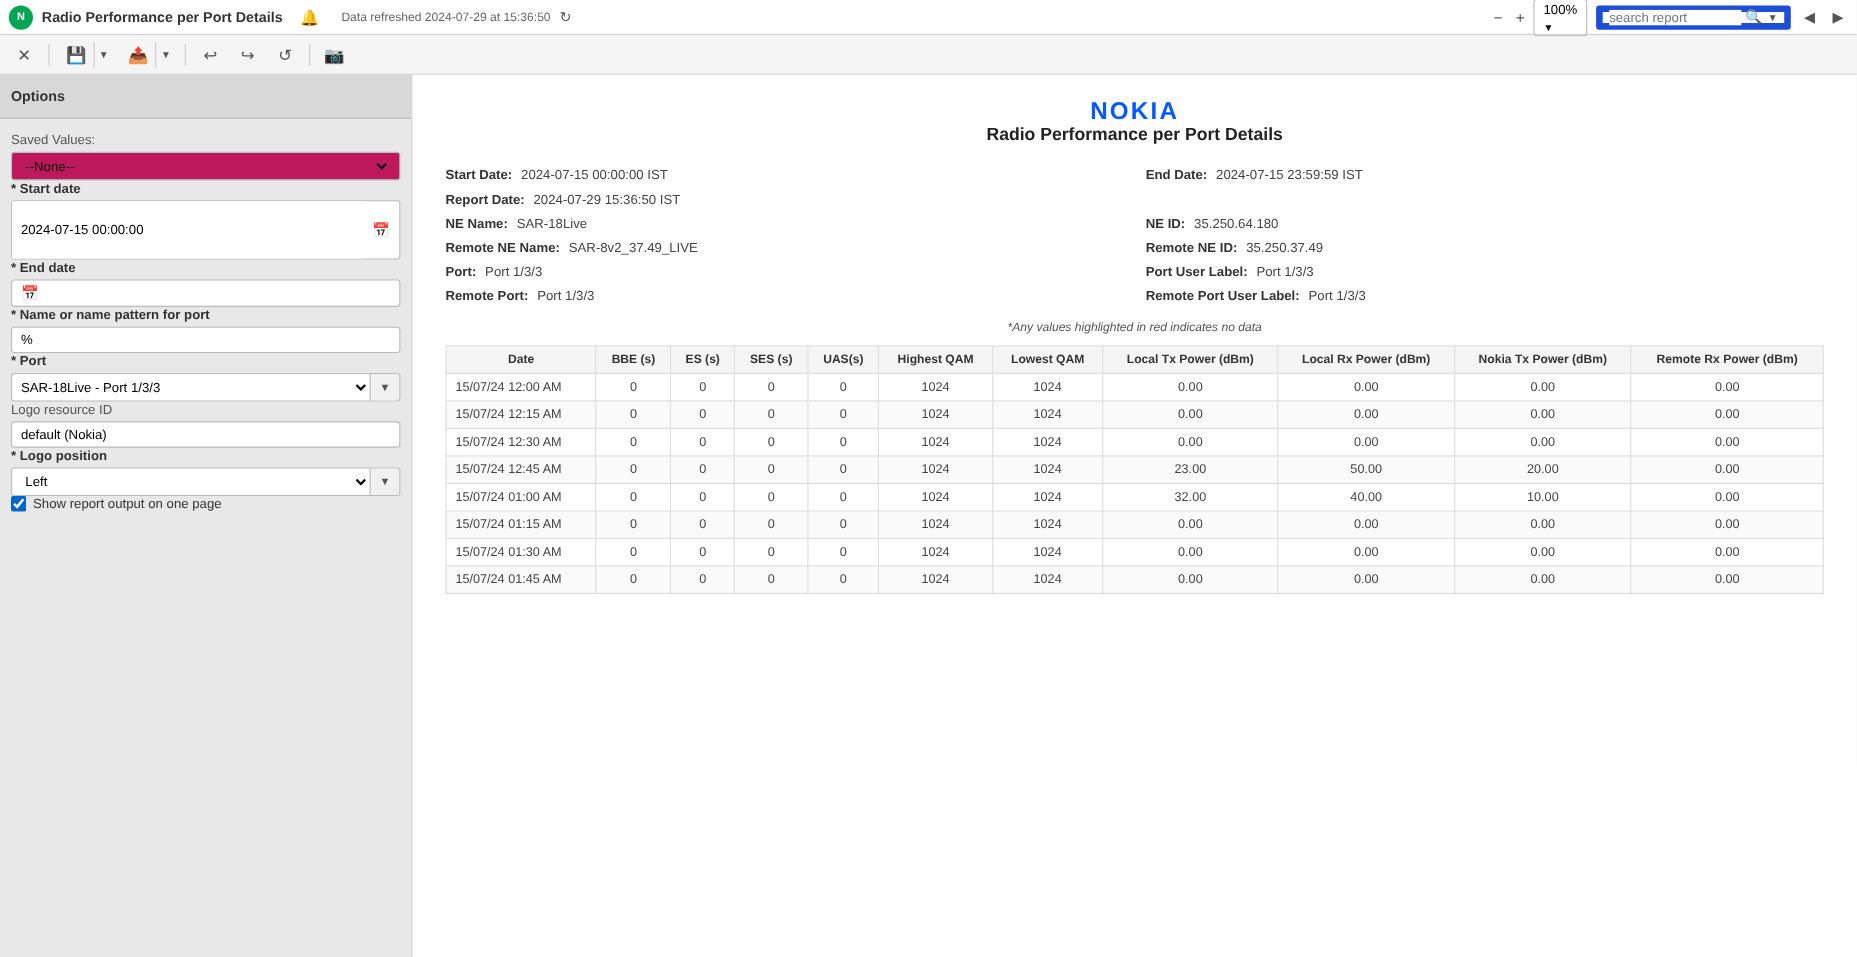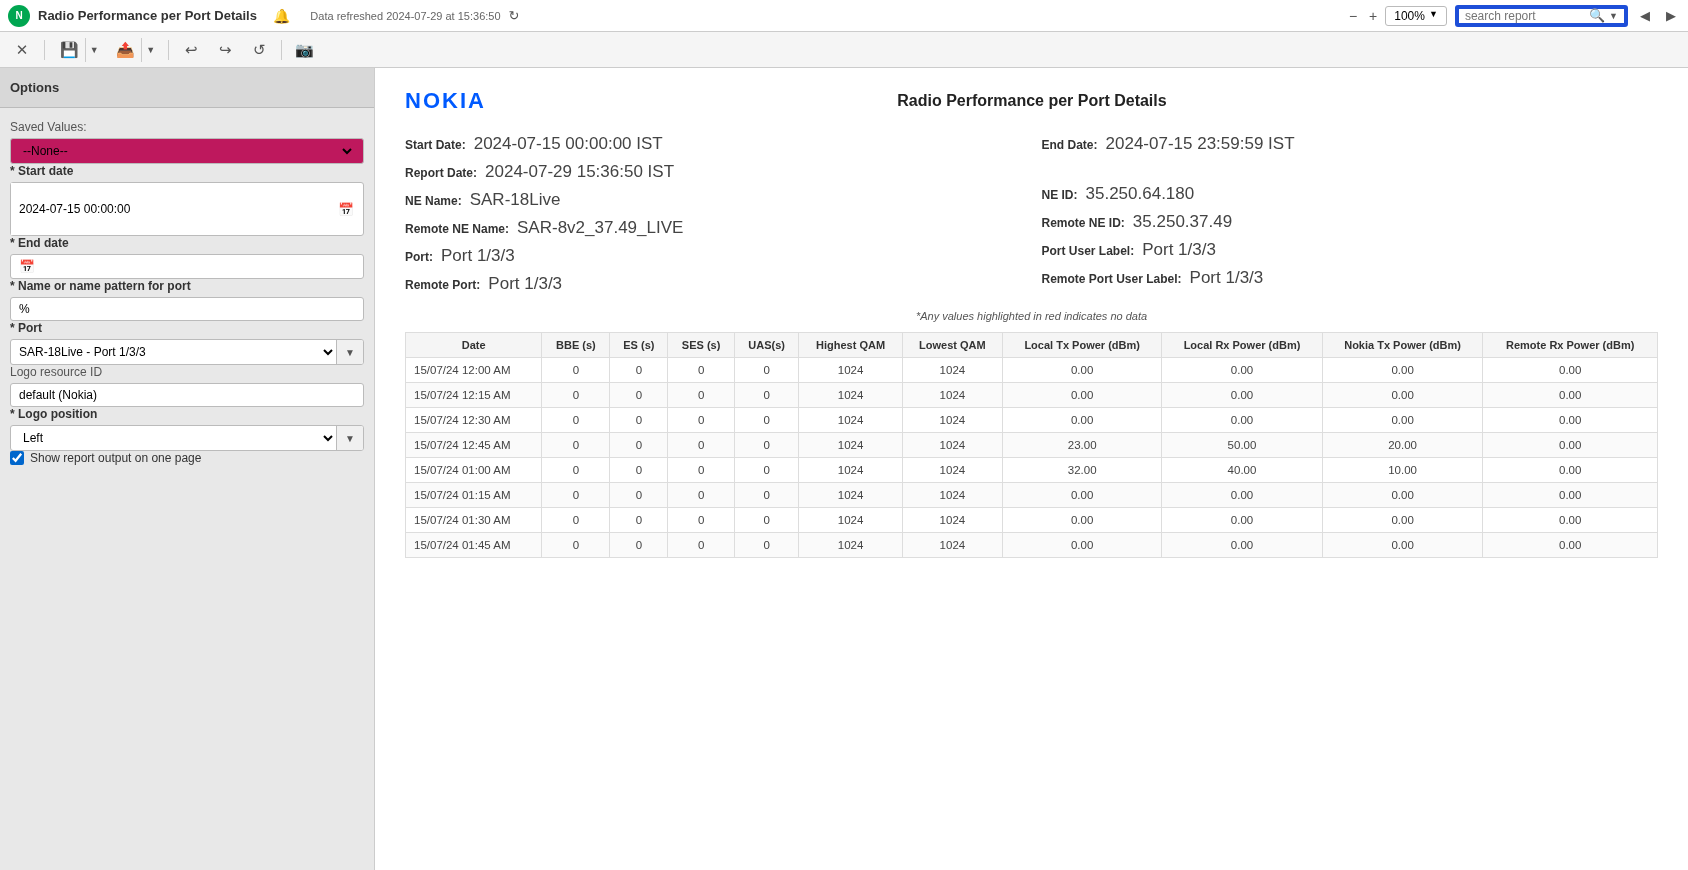--- a/index.html
+++ b/index.html
@@ -13,31 +13,31 @@
     .top-bar-logo {
       width: 22px; height: 22px; background: #00a651; border-radius: 50%;
       display: flex; align-items: center; justify-content: center; color: white; font-weight: bold; font-size: 10px;
     }
     .top-bar-title { font-size: 13px; font-weight: 600; color: #333; }
     .top-bar-bell { font-size: 14px; color: #555; cursor: pointer; margin-left: 8px; }
     .top-bar-refresh-text { font-size: 11px; color: #666; margin-left: 12px; }
     .top-bar-refresh-icon { font-size: 13px; color: #555; cursor: pointer; }
     .top-bar-spacer { flex: 1; }
     .top-bar-search-wrap {
-      display: flex; align-items: center; border: 4px solid #1d4ed8; border-radius: 3px;
+      display: flex; align-items: center; border: 6px solid #1d4ed8; border-radius: 3px;
       background: white; padding: 2px 6px; gap: 4px; height: 22px;
     }
     .top-bar-search-input { border: none; outline: none; font-size: 12px; width: 120px; }
     .top-bar-search-icon { font-size: 13px; color: #555; }
     .top-bar-nav-btn { font-size: 13px; color: #555; cursor: pointer; padding: 2px 4px; }
     .top-bar-zoom-wrap { display: flex; align-items: center; gap: 4px; font-size: 12px; }
     .top-bar-zoom-btn { cursor: pointer; color: #555; font-size: 14px; padding: 2px 4px; }
     .top-bar-zoom-val {
       border: 1px solid #bbb; border-radius: 3px; padding: 2px 8px; font-size: 12px;
-      display: flex; align-items: flex-start; gap: 4px; cursor: pointer;
+      display: flex; align-items: flex-start; gap: 4px; cursor: pointer; flex-direction: column;
     }
 
     
     .toolbar {
       display: flex; align-items: center; background: #f5f5f5; border-bottom: 1px solid #ccc;
       height: 36px; padding: 0 8px; gap: 6px;
     }
     .toolbar-btn {
       display: flex; align-items: center; justify-content: center;
       width: 28px; height: 26px; cursor: pointer; color: #555;
@@ -111,28 +111,28 @@
     .checkbox-row { display: flex; align-items: center; gap: 6px; }
     .checkbox-row input[type=checkbox] { width: 14px; height: 14px; accent-color: #0066cc; }
     .checkbox-row label { font-size: 12px; color: #333; }
 
     
     .report-area {
       flex: 1; background: #fff; overflow: auto; padding: 20px 30px; position: relative;
     }
 
     
-    .report-header { display: flex; align-items: center; justify-content: space-between; margin-bottom: 20px; }
+    .report-header { display: flex; align-items: center; justify-content: space-between; margin-bottom: 20px; flex-direction: column; }
     .nokia-logo { color: #005AFF; font-size: 22px; font-weight: bold; letter-spacing: 2px; }
     .report-title { font-size: 16px; font-weight: bold; color: #222; text-align: center; flex: 1; }
 
     .report-meta { display: grid; grid-template-columns: 1fr 1fr; gap: 8px 20px; margin-bottom: 16px; }
     .meta-row { display: flex; align-items: baseline; gap: 8px; }
     .meta-key { font-weight: bold; font-size: 12px; color: #333; white-space: nowrap; }
-    .meta-val { font-size: 17px; color: #444; }
+    .meta-val { font-size: 12px; color: #444; }
 
     .report-note { font-style: italic; font-size: 11px; color: #555; text-align: center; margin-bottom: 10px; }
 
     .data-table { width: 100%; border-collapse: collapse; font-size: 11.5px; }
     .data-table th {
       background: #f5f5f5; border: 1px solid #ddd; padding: 6px 8px;
       text-align: center; font-weight: 600; color: #333; font-size: 11px;
     }
     .data-table td {
       border: 1px solid #ddd; padding: 6px 8px; text-align: center; color: #444;

